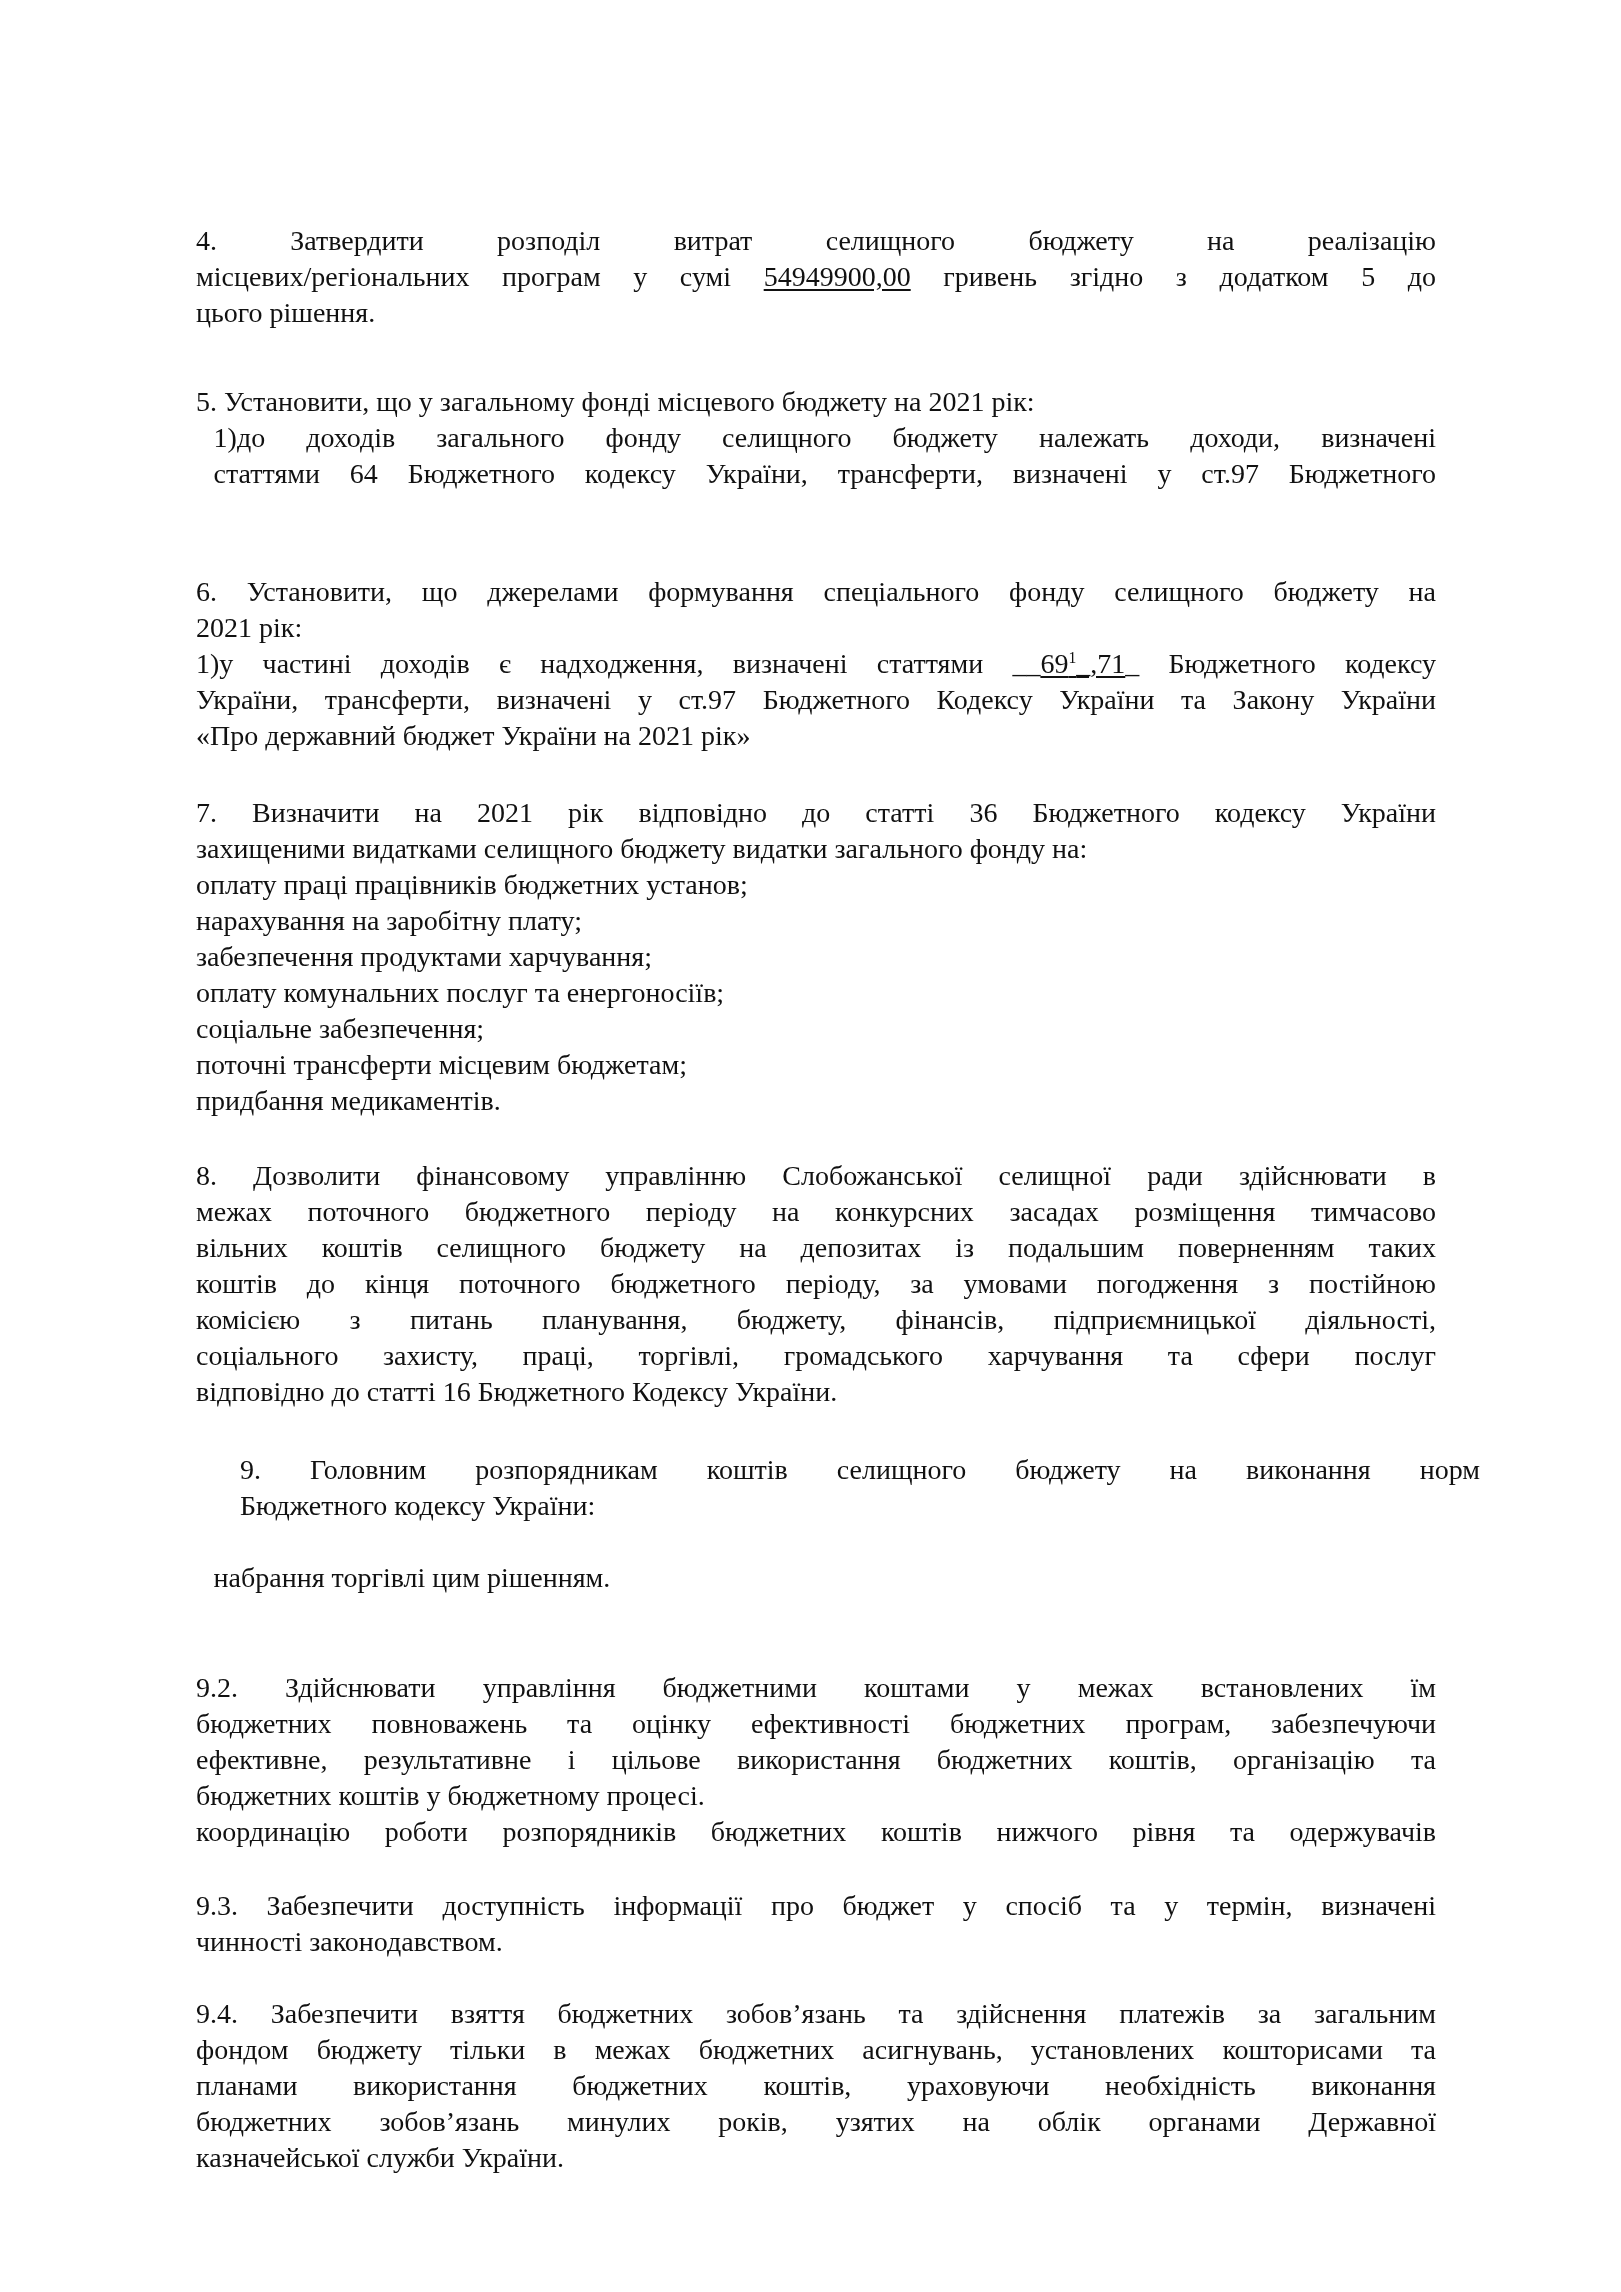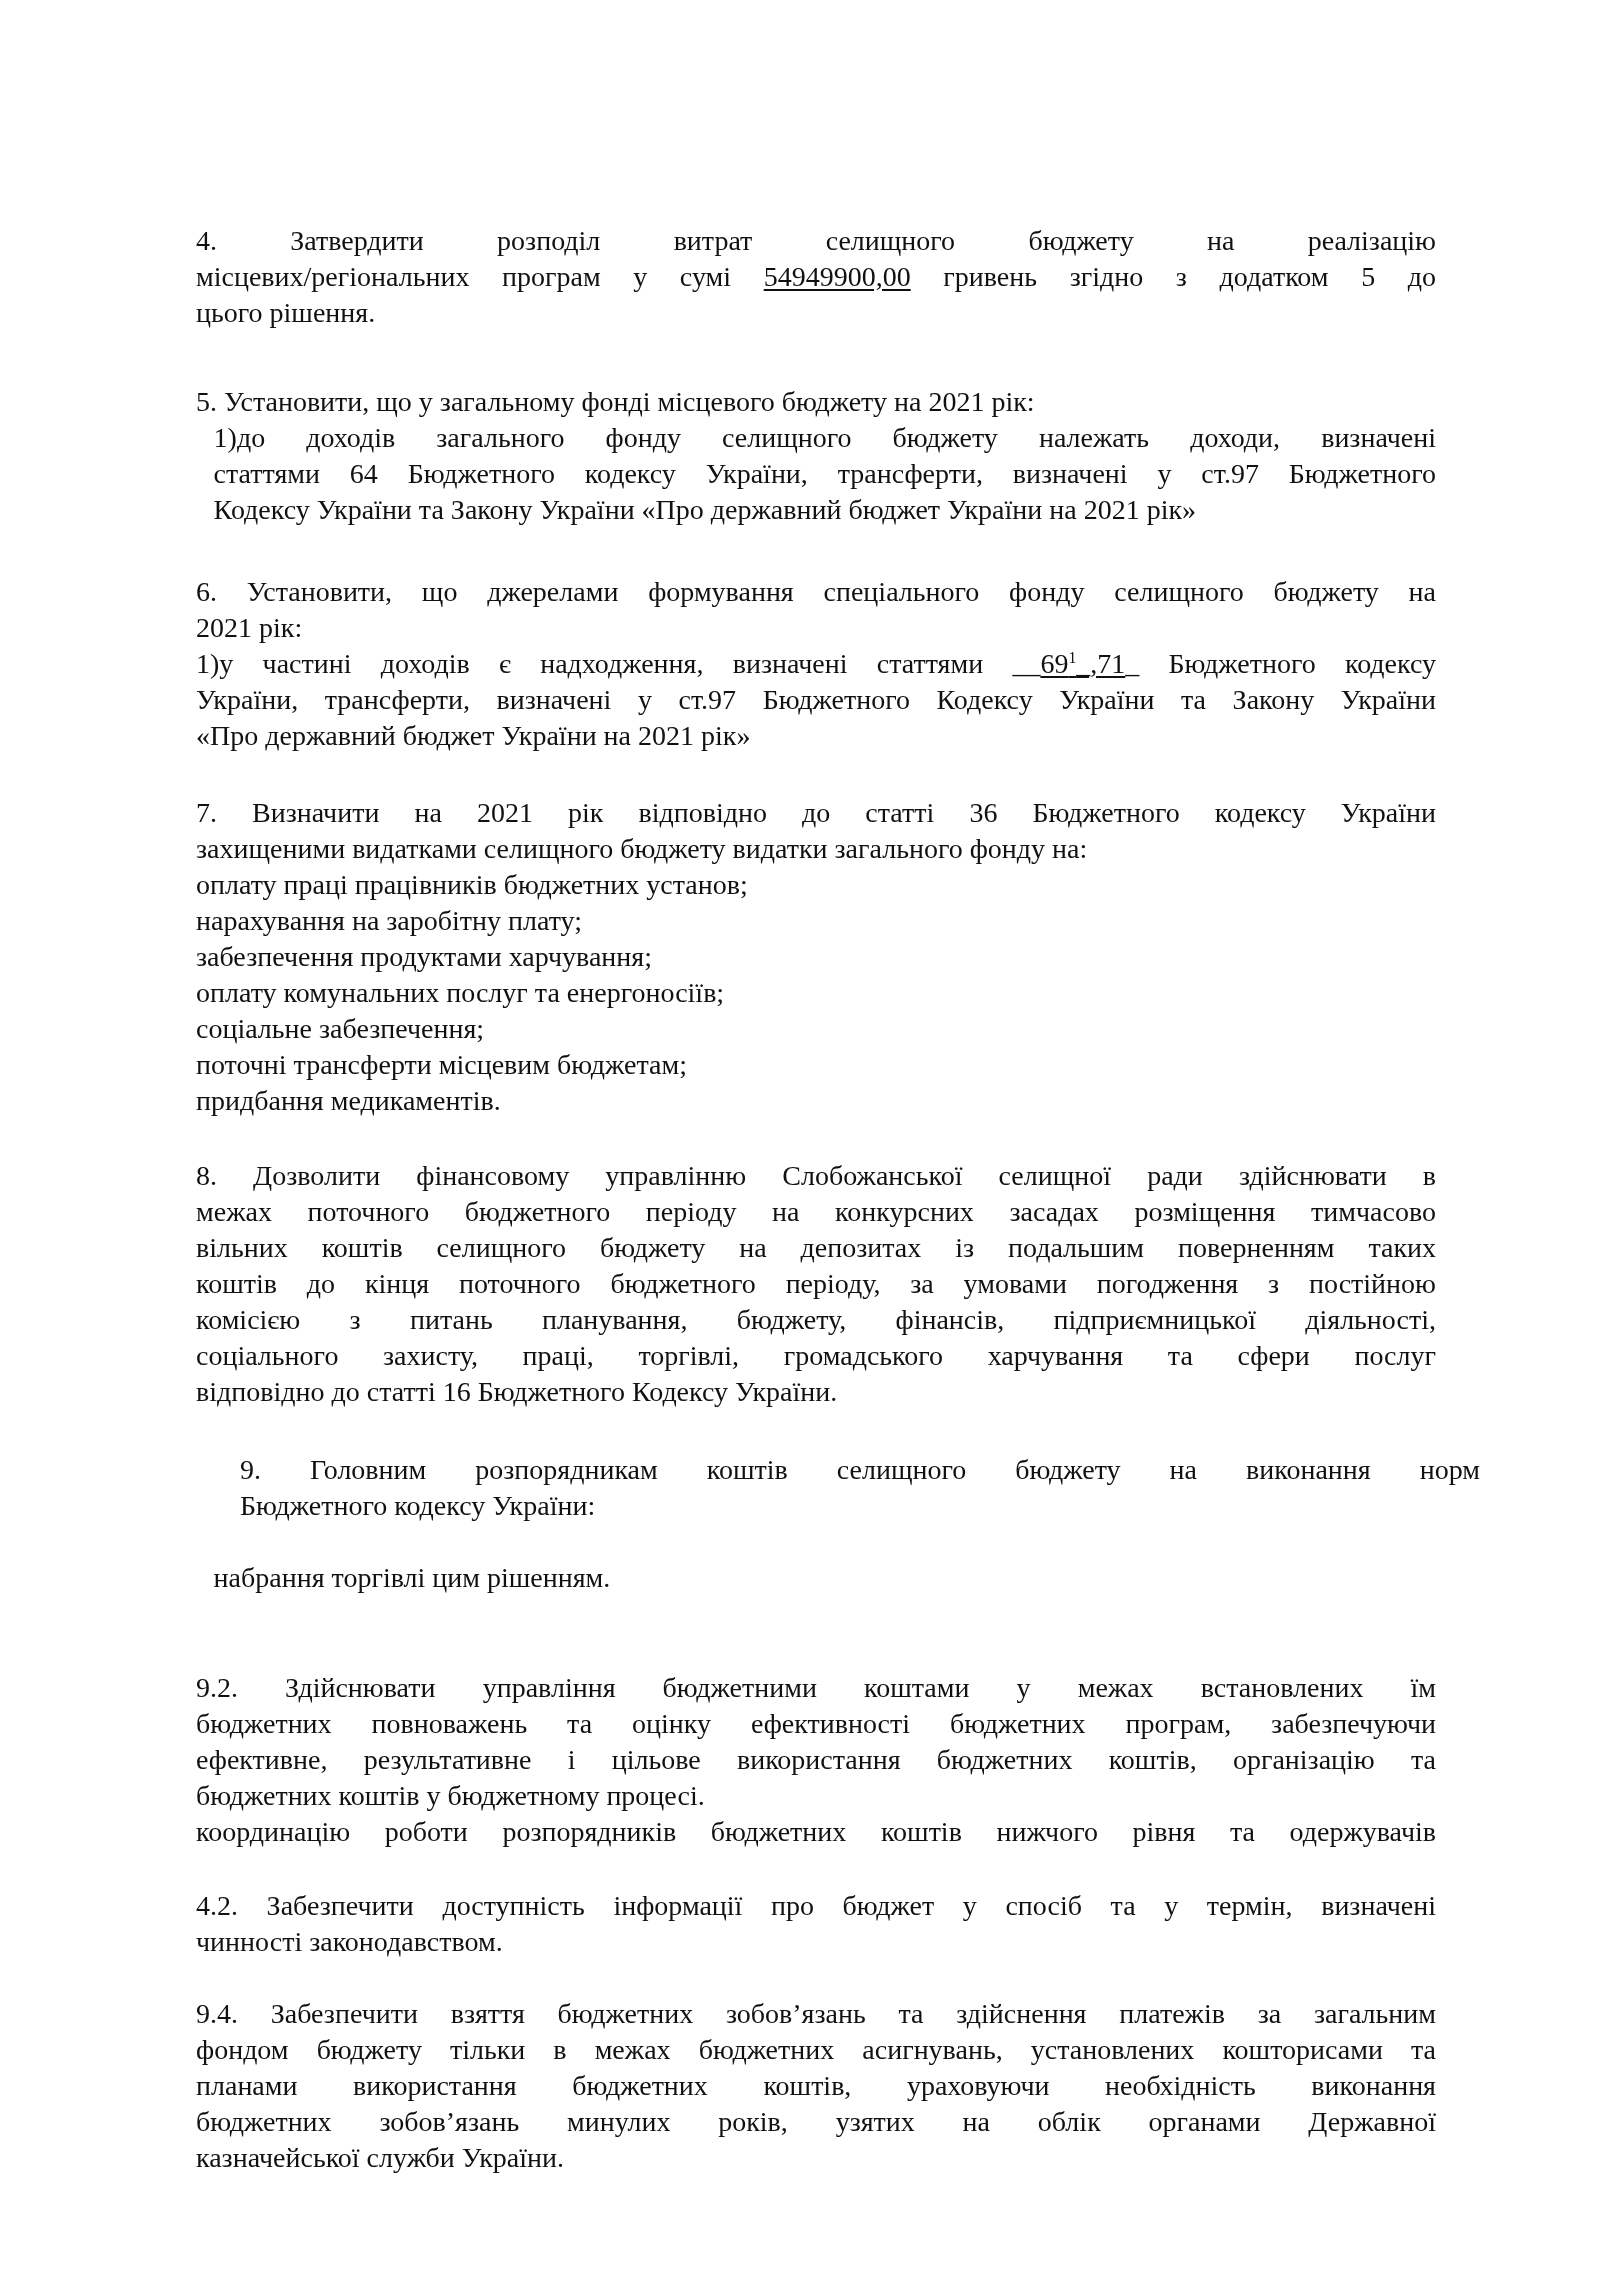--- a/index.html
+++ b/index.html
@@ -52,21 +52,20 @@
   <div class="para" style="top:223px;">
     <span class="line just"><span>4.</span> <span>Затвердити</span> <span class="b">розподіл витрат селищного бюджету на реалізацію</span></span>
     <span class="line just"><span class="b">місцевих/регіональних програм</span> <span>у сумі</span> <span class="b u">54949900,00</span> <span>гривень згідно з</span> <span class="b">додатком 5</span> <span>до</span></span>
     <span class="line">цього рішення.</span>
   </div>
 
   <div class="para" style="top:384px;">
     <span class="line">5. Установити, що у загальному фонді місцевого бюджету на 2021 рік:</span>
     <span class="line just indent1">1)до доходів загального фонду селищного бюджету належать доходи, визначені</span>
     <span class="line just indent1">статтями 64 Бюджетного кодексу України, трансферти, визначені у ст.97 Бюджетного</span>
-    <span class="line indent1">Кодексу України та Закону України «Про державний бюджет України на 2021 рік»</span>
   </div>
 
   <div class="para" style="top:574px;">
     <span class="line just">6. Установити, що джерелами формування спеціального фонду селищного бюджету на</span>
     <span class="line">2021 рік:</span>
     <span class="line just"><span>1)у частині доходів є надходження, визначені статтями </span><span><span>__</span><span class="u"><span>69</span><sup>1</sup><span>_,71</span></span><span>_</span></span><span> Бюджетного кодексу</span></span>
     <span class="line just">України, трансферти, визначені у ст.97 Бюджетного Кодексу України та Закону України</span>
     <span class="line">«Про державний бюджет України на 2021 рік»</span>
   </div>
 
@@ -103,21 +102,21 @@
 
   <div class="para" style="top:1670px;">
     <span class="line just">9.2. Здійснювати управління бюджетними коштами у межах встановлених їм</span>
     <span class="line just">бюджетних повноважень та оцінку ефективності бюджетних програм, забезпечуючи</span>
     <span class="line just">ефективне, результативне і цільове використання бюджетних коштів, організацію та</span>
     <span class="line">бюджетних коштів у бюджетному процесі.</span>
     <span class="line just">координацію роботи розпорядників бюджетних коштів нижчого рівня та одержувачів</span>
   </div>
 
   <div class="para" style="top:1888px;">
-    <span class="line just">4.2. Забезпечити доступність  інформації про бюджет у спосіб та у термін, визначені</span>
+    <span class="line just">9.3. Забезпечити доступність  інформації про бюджет у спосіб та у термін, визначені</span>
     <span class="line">чинності законодавством.</span>
   </div>
 
   <div class="para" style="top:1996px;">
     <span class="line just">9.4. Забезпечити взяття бюджетних зобов’язань та здійснення платежів за загальним</span>
     <span class="line just">фондом бюджету тільки в межах бюджетних асигнувань, установлених кошторисами та</span>
     <span class="line just">планами використання бюджетних коштів, ураховуючи необхідність виконання</span>
     <span class="line just">бюджетних зобов’язань минулих років, узятих на облік органами Державної</span>
     <span class="line">казначейської служби України.</span>
   </div>

